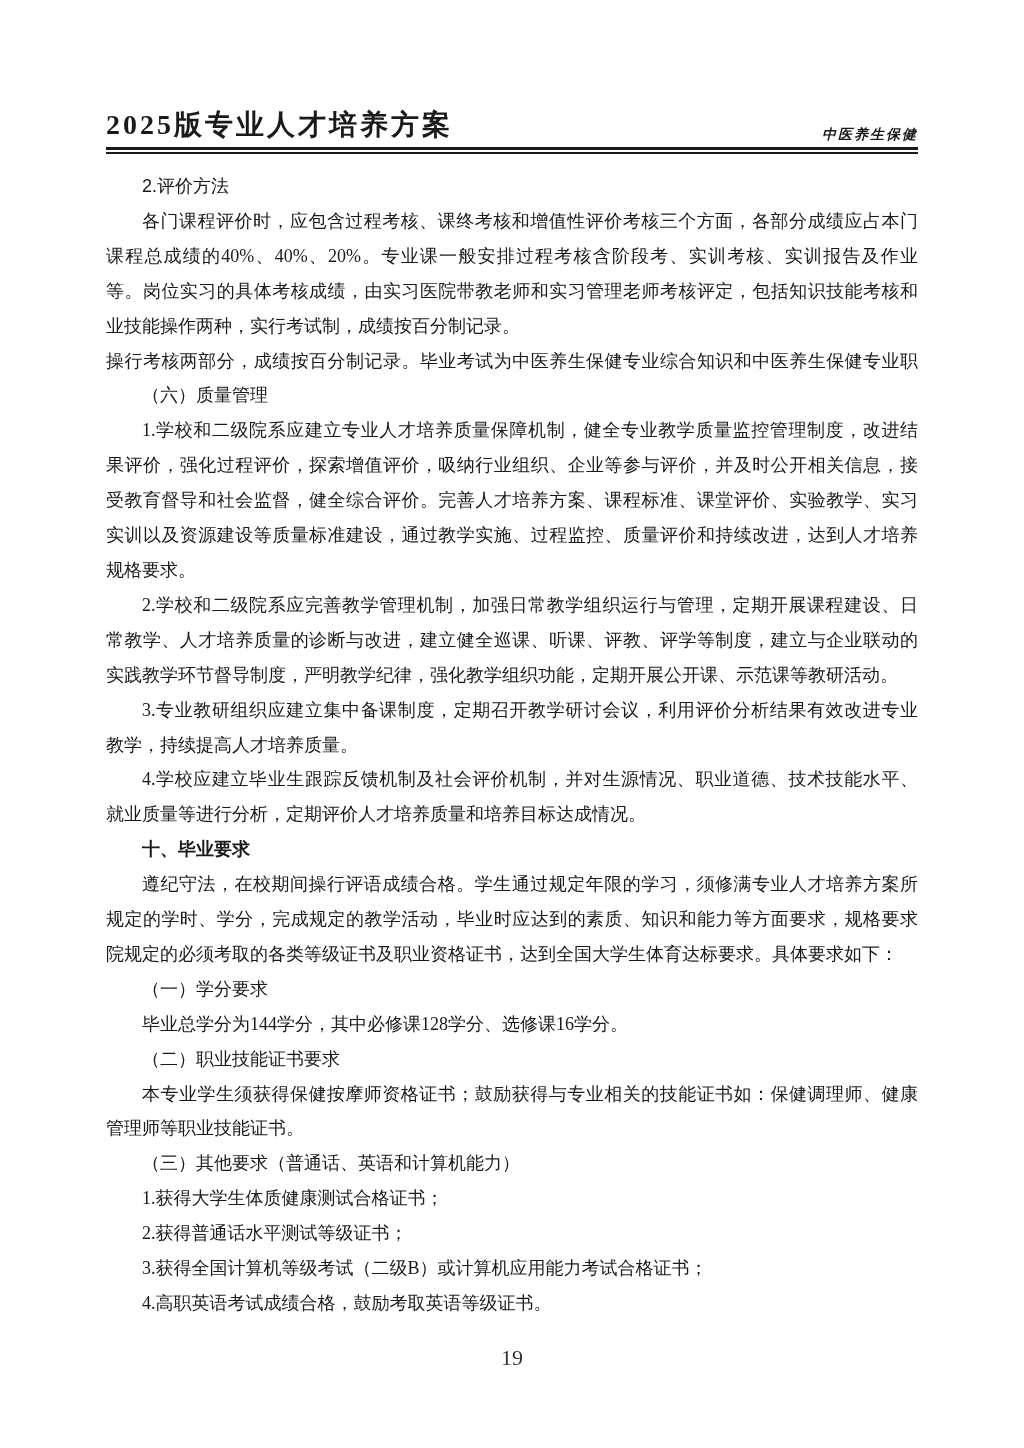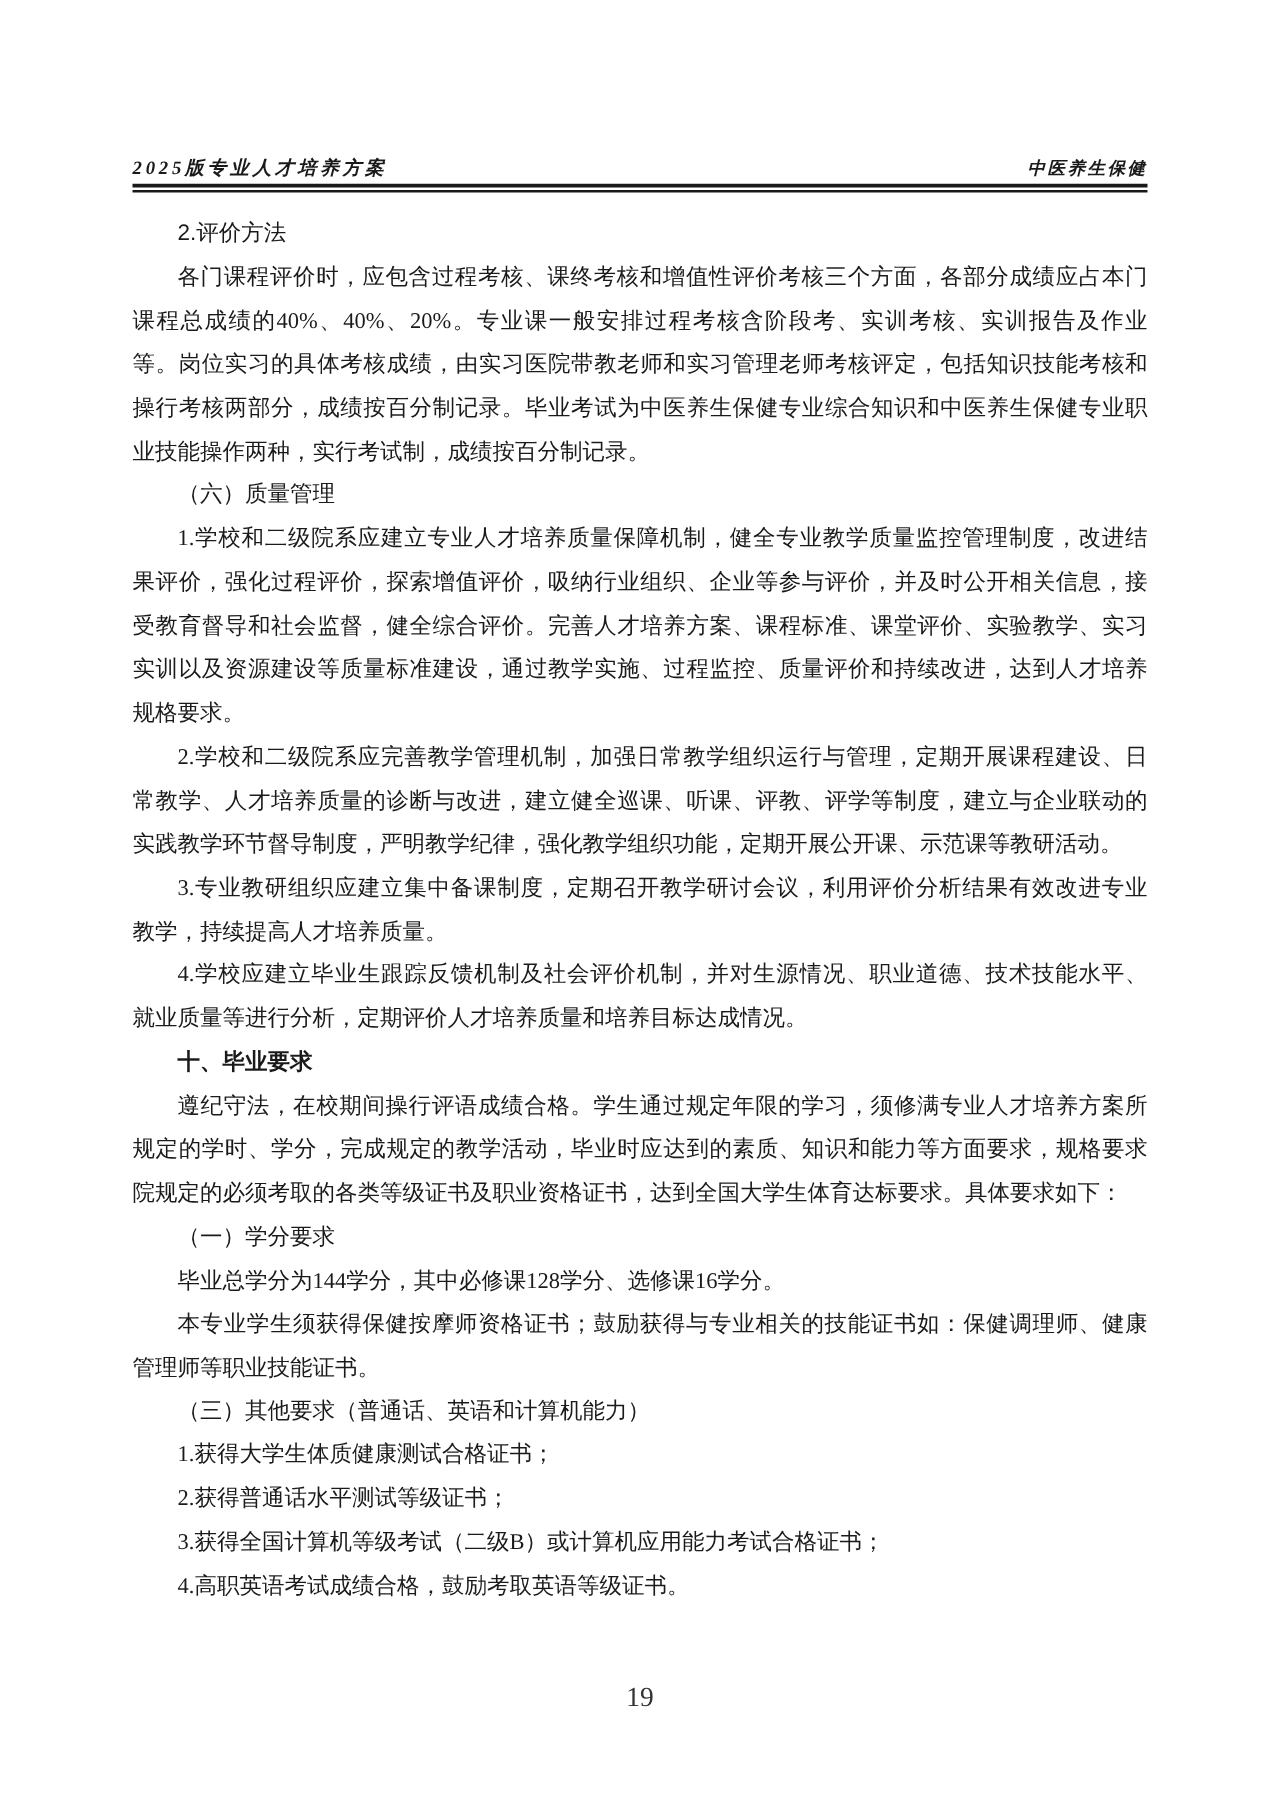--- a/index.html
+++ b/index.html
@@ -23,23 +23,22 @@
     top: 116px;
     left: 106px;
     right: 106px;
     height: 28px;
     display: flex;
     justify-content: space-between;
     align-items: flex-end;
   }
   .header-left {
     font-family: "Liberation Serif", "DejaVu Serif", serif;
-    font-style: italic;
     font-weight: 700;
-    font-size: 15px;
+    font-size: 28px;
     letter-spacing: 3px;
     white-space: nowrap;
   }
   .header-right {
     font-family: "Liberation Serif", "DejaVu Serif", serif;
     font-style: italic;
     font-weight: 700;
     font-size: 14px;
     letter-spacing: 2px;
     white-space: nowrap;
@@ -109,22 +108,22 @@
   <div class="header-rule"></div>
 
   <main class="doc-body">
       <div class="block section-heading">
         <div class="line first">2.评价方法</div>
       </div>
       <div class="block paragraph">
         <div class="line first fill">各门课程评价时，应包含过程考核、课终考核和增值性评价考核三个方面，各部分成绩应占本门</div>
         <div class="line fill">课程总成绩的40%、40%、20%。专业课一般安排过程考核含阶段考、实训考核、实训报告及作业</div>
         <div class="line fill">等。岗位实习的具体考核成绩，由实习医院带教老师和实习管理老师考核评定，包括知识技能考核和</div>
+        <div class="line">业技能操作两种，实行考试制，成绩按百分制记录。</div>
         <div class="line fill">操行考核两部分，成绩按百分制记录。毕业考试为中医养生保健专业综合知识和中医养生保健专业职</div>
-        <div class="line">业技能操作两种，实行考试制，成绩按百分制记录。</div>
       </div>
       <div class="block subheading">
         <div class="line first">（六）质量管理</div>
       </div>
       <div class="block paragraph">
         <div class="line first fill">1.学校和二级院系应建立专业人才培养质量保障机制，健全专业教学质量监控管理制度，改进结</div>
         <div class="line fill">果评价，强化过程评价，探索增值评价，吸纳行业组织、企业等参与评价，并及时公开相关信息，接</div>
         <div class="line fill">受教育督导和社会监督，健全综合评价。完善人才培养方案、课程标准、课堂评价、实验教学、实习</div>
         <div class="line fill">实训以及资源建设等质量标准建设，通过教学实施、过程监控、质量评价和持续改进，达到人才培养</div>
         <div class="line">规格要求。</div>
@@ -149,20 +148,23 @@
         <div class="line first fill">遵纪守法，在校期间操行评语成绩合格。学生通过规定年限的学习，须修满专业人才培养方案所</div>
         <div class="line fill">规定的学时、学分，完成规定的教学活动，毕业时应达到的素质、知识和能力等方面要求，规格要求</div>
         <div class="line">院规定的必须考取的各类等级证书及职业资格证书，达到全国大学生体育达标要求。具体要求如下：</div>
       </div>
       <div class="block subheading">
         <div class="line first">（一）学分要求</div>
       </div>
       <div class="block paragraph">
         <div class="line first">毕业总学分为144学分，其中必修课128学分、选修课16学分。</div>
       </div>
+      <div class="block subheading">
+        <div class="line first">（二）职业技能证书要求</div>
+      </div>
       <div class="block paragraph">
         <div class="line first fill">本专业学生须获得保健按摩师资格证书；鼓励获得与专业相关的技能证书如：保健调理师、健康</div>
         <div class="line">管理师等职业技能证书。</div>
       </div>
       <div class="block subheading">
         <div class="line first">（三）其他要求（普通话、英语和计算机能力）</div>
       </div>
       <div class="block paragraph">
         <div class="line first">1.获得大学生体质健康测试合格证书；</div>
       </div>

